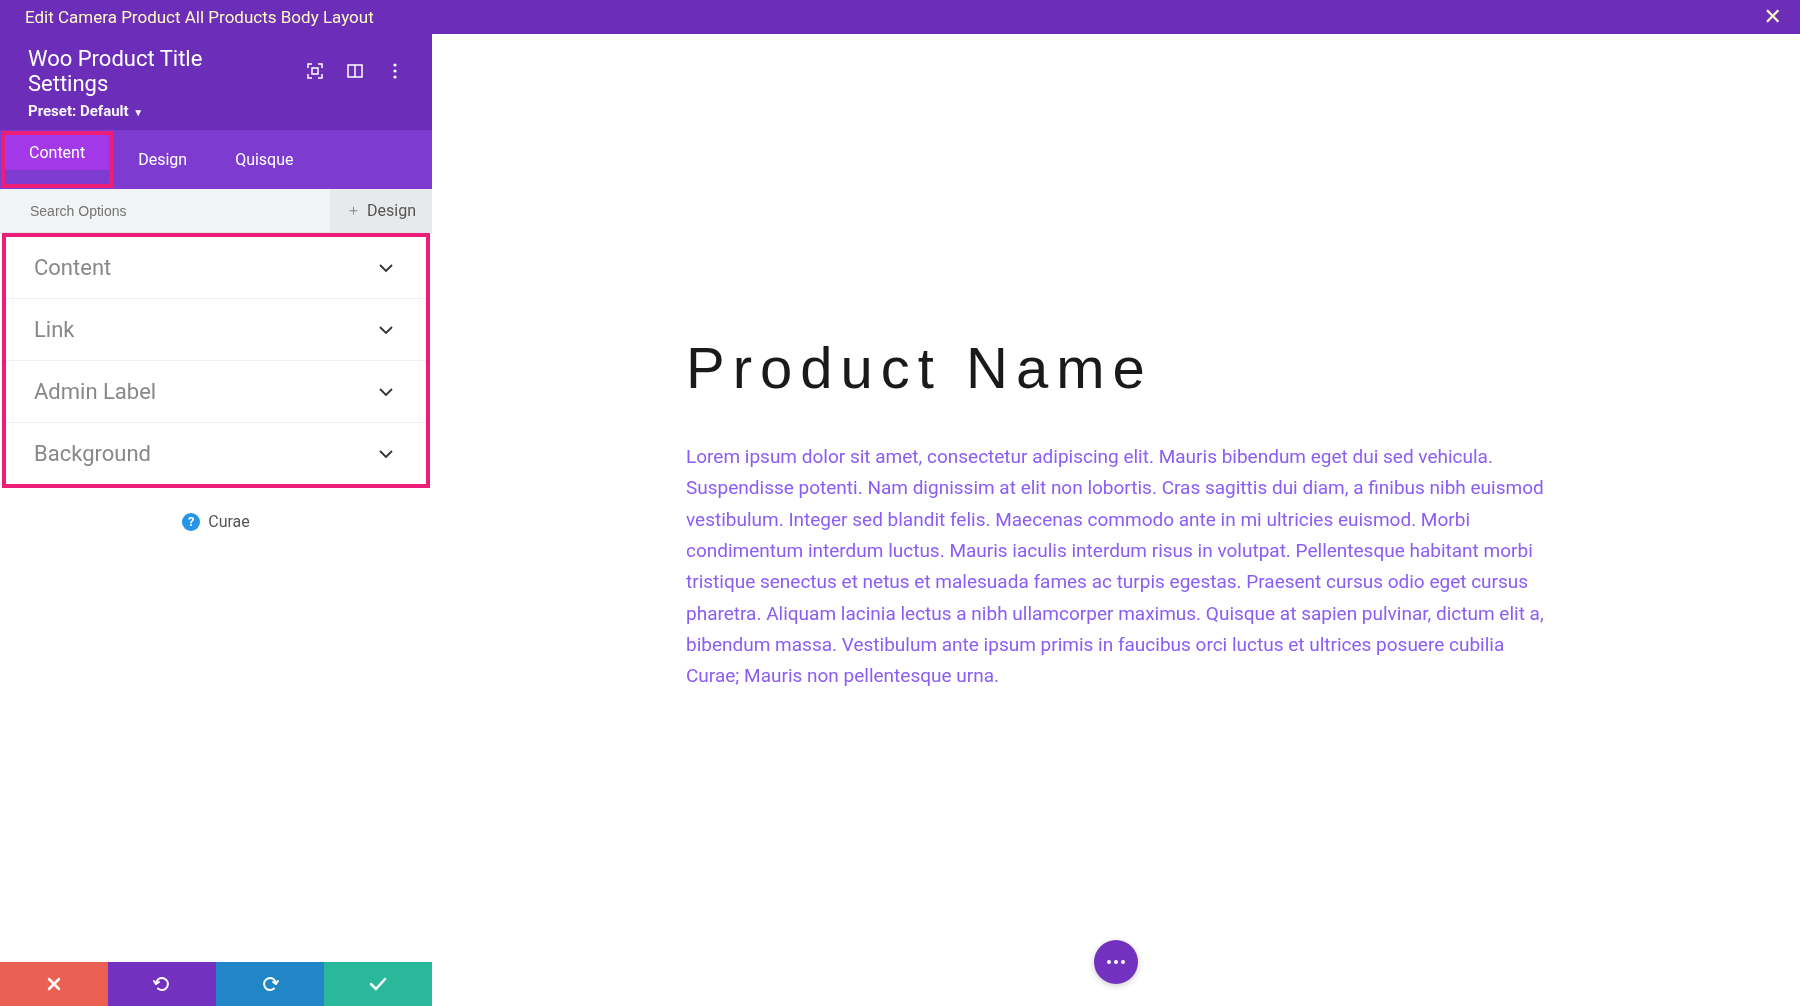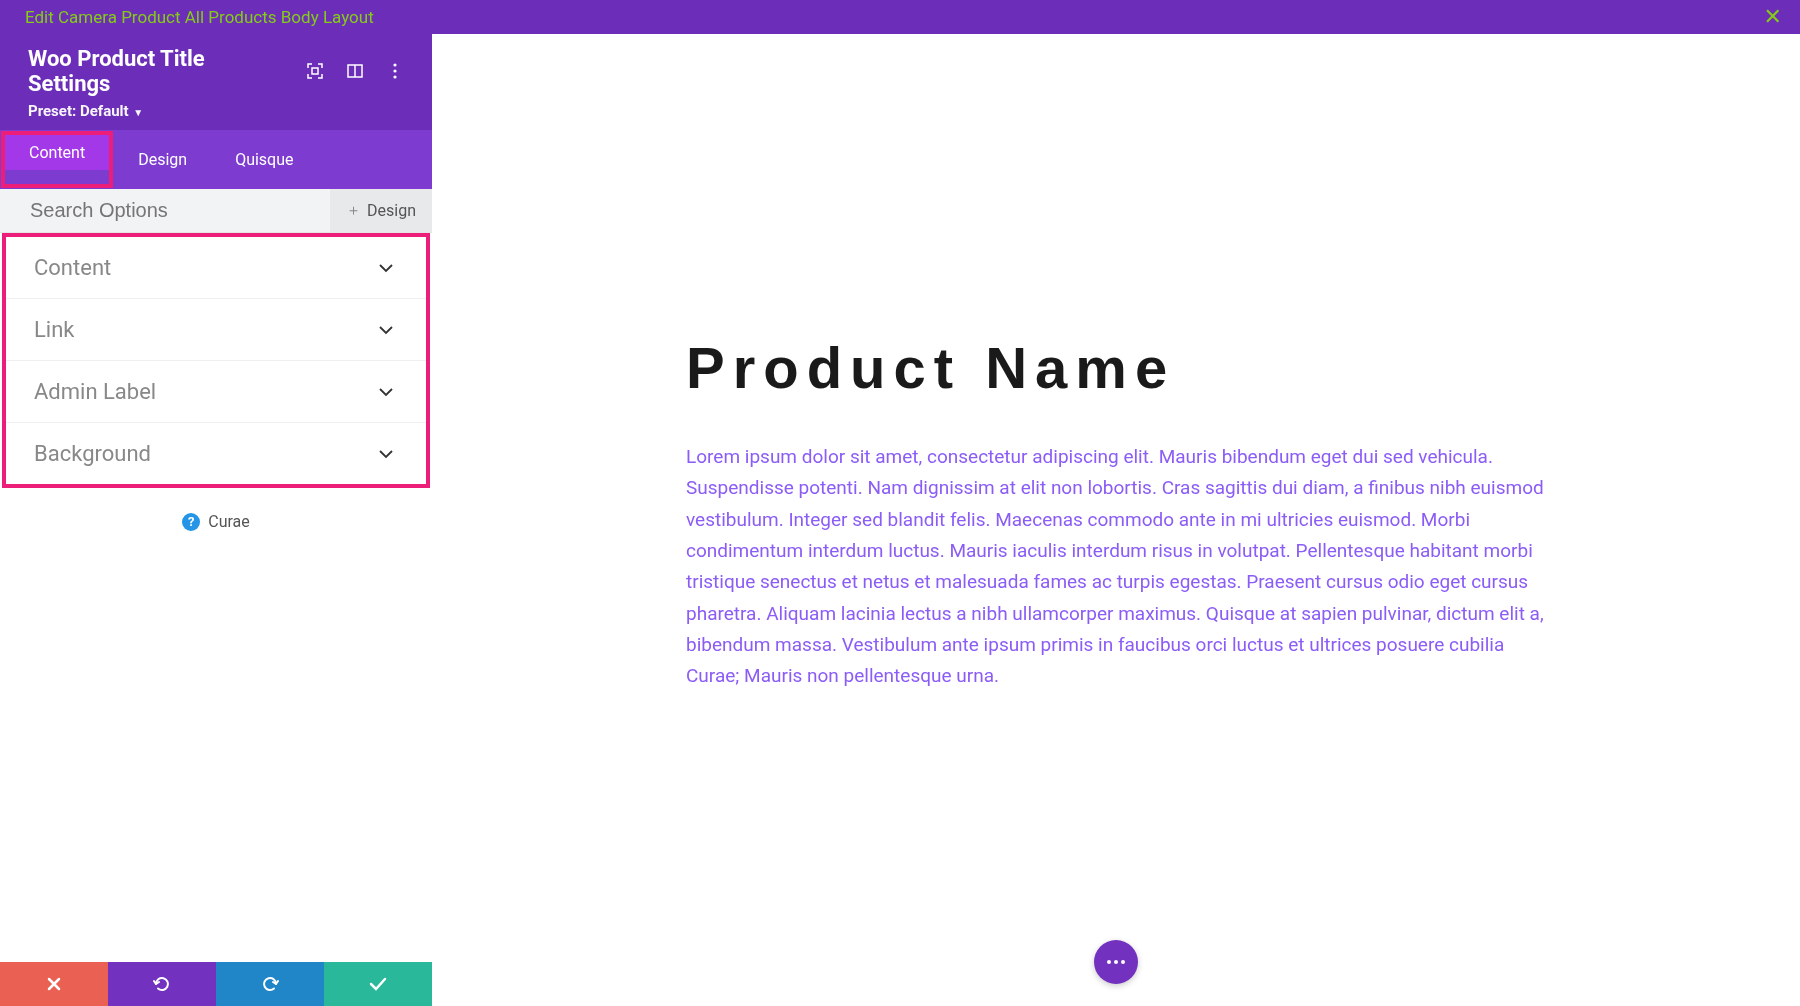--- a/index.html
+++ b/index.html
@@ -1,21 +1,21 @@
 <!DOCTYPE html>
 <html><head>
 <meta charset="utf-8">
 <style>
 * { margin: 0; padding: 0; box-sizing: border-box; }
 body { font-family: -apple-system, BlinkMacSystemFont, "Segoe UI", Roboto, Helvetica, Arial, sans-serif; width: 1800px; height: 1006px; overflow: hidden; background: #fff; }
 
 .topbar {
   height: 34px;
   background: #6C2EB9;
-  color: #84cc16;
+  color: #fef9c3;
   display: flex;
   align-items: center;
   padding: 0 18px 0 25px;
   font-size: 17px;
   justify-content: space-between;
 }
 .topbar .close { font-size: 22px; line-height: 1; cursor: pointer; }
 
 .main { display: flex; height: calc(100% - 34px); }
 
@@ -32,21 +32,21 @@
   color: #fff;
   padding: 12px 28px 10px 28px;
 }
 .sidebar-header .title-row {
   display: flex;
   align-items: center;
   gap: 22px;
 }
 .sidebar-header .title {
   font-size: 22px;
-  font-weight: 700;
+  font-weight: 400;
   flex: 1;
 }
 .sidebar-header .ico { width: 18px; height: 18px; display: inline-flex; align-items: center; justify-content: center; cursor: pointer; }
 .sidebar-header .preset {
   font-size: 15px;
   margin-top: 6px;
   opacity: 0.95;
   font-weight: bold;
 }
 .preset .caret { font-size: 10px; margin-left: 2px; }
@@ -77,21 +77,21 @@
   align-items: center;
   background: #F1F3F4;
   border-bottom: 1px solid #E5E5E5;
   height: 44px;
 }
 .search-bar input {
   flex: 1;
   border: none;
   background: transparent;
   padding: 0 30px;
-  font-size: 20px;
+  font-size: 14px;
   color: #999;
   outline: none;
 }
 .search-bar .filter {
   display: flex;
   align-items: center;
   gap: 6px;
   padding: 0 16px;
   height: 100%;
   background: #E7E9EA;
@@ -161,21 +161,21 @@
   flex: 1;
   background: #fff;
   position: relative;
   padding: 40px 40px 0 40px;
   display: flex;
   justify-content: center;
 }
 .content-block { max-width: 860px; width: 100%; margin-top: 260px; }
 .content-block h1 {
   font-size: 58px;
-  font-weight: 700;
+  font-weight: 400;
   letter-spacing: 8px;
   color: #1a1a1a;
   margin-bottom: 40px;
   font-family: "Segoe UI", Arial, sans-serif;
 }
 .content-block p {
   font-size: 19px;
   line-height: 1.65;
   color: #8b5cf6;
 }

